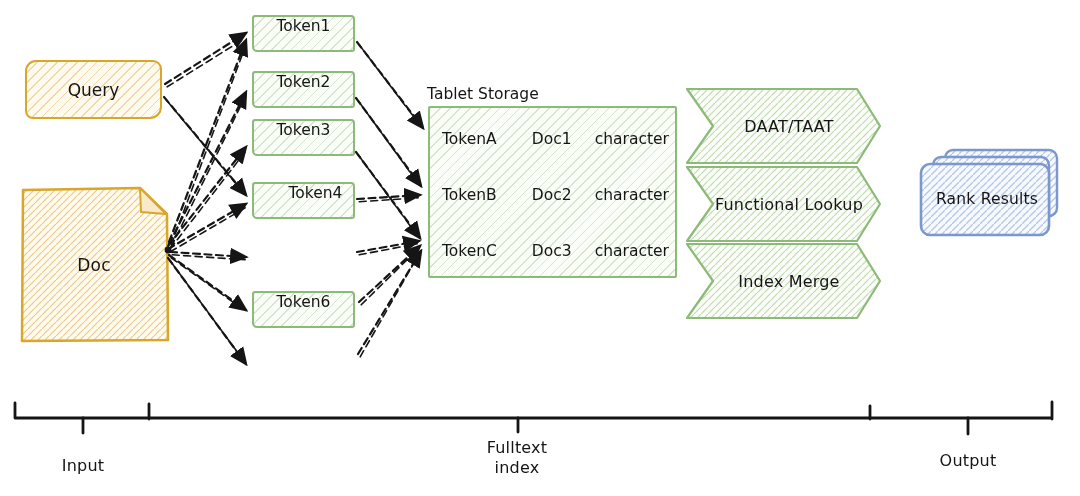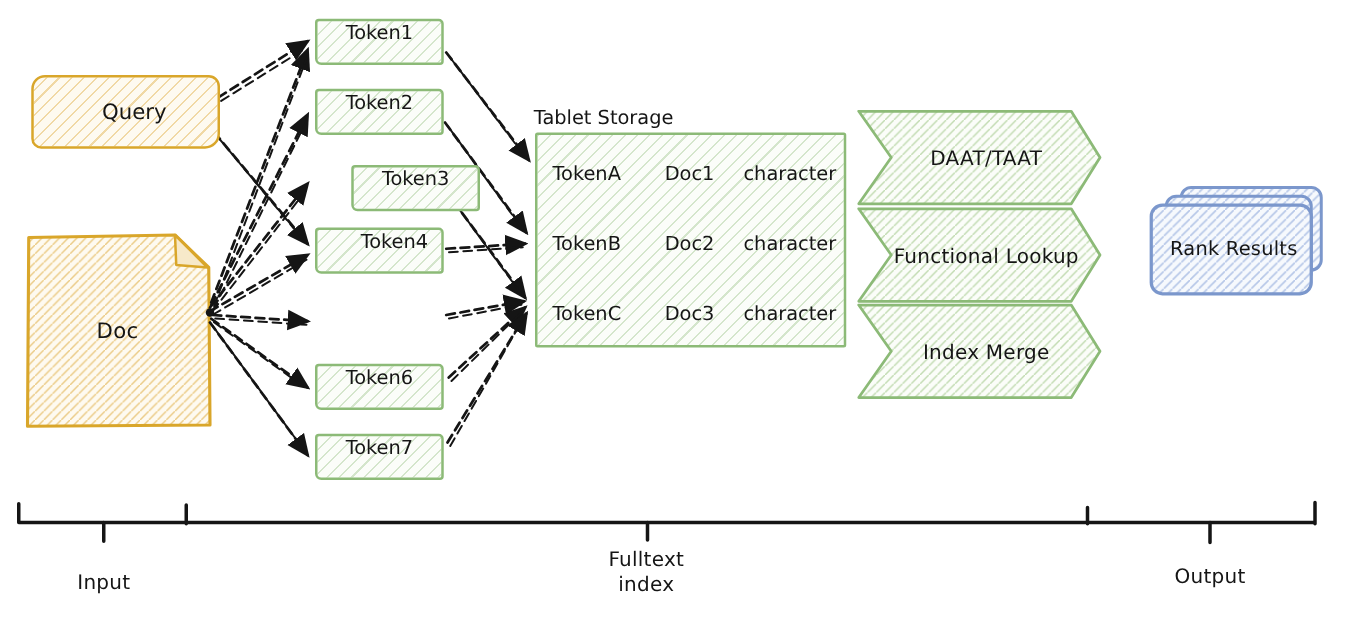--- a/index.html
+++ b/index.html
@@ -16,21 +16,21 @@
        text-align:center;color:var(--ink);letter-spacing:0.2px;}
 
   
   .hatch-gold{background-color:#FEFAF0;
     background-image:repeating-linear-gradient(135deg, rgba(222,170,60,0.42) 0 1.2px, rgba(0,0,0,0) 1.2px 7px);}
   .hatch-green{background-color:#FBFDF9;
     background-image:repeating-linear-gradient(135deg, rgba(140,186,119,0.35) 0 1.2px, rgba(0,0,0,0) 1.2px 7px);}
 
   .query-box{position:absolute;left:25px;top:60px;width:133px;height:55px;z-index:2;
     border:2.5px solid var(--gold);border-radius:11px 9px 12px 8px;
-    display:flex;align-items:center;justify-content:center;font-size:17px;padding-left:14px;}
+    display:flex;align-items:center;justify-content:center;font-size:17px;}
   .token-box{position:absolute;left:252px;width:103px;height:37px;z-index:2;box-sizing:border-box;
     border:2px solid var(--green);border-radius:3px 4px 3px 5px;
     display:flex;justify-content:center;font-size:15.5px;}
   .tablet-box{position:absolute;left:428px;top:106px;width:249px;height:172px;z-index:2;box-sizing:border-box;
     border:2.2px solid var(--green);border-radius:2px;}
   .tablet-row{position:absolute;left:12px;right:6px;height:28px;display:flex;align-items:center;font-size:15.5px;}
   .cell-token{width:94px;}
   .cell-doc{width:66px;}
   .cell-char{flex:1;}
   .tablet-title{position:absolute;left:427px;top:85px;z-index:2;font-size:15.5px;}
@@ -129,31 +129,28 @@
   <div class="lbl" style="left:20px;top:188px;width:148px;height:153px;font-size:17px;">
     <span>Doc</span>
   </div>
 
   <div class="token-box hatch-green" style="top:15px;">
       <span>Token1</span>
     </div>
   <div class="token-box hatch-green" style="top:71px;">
       <span>Token2</span>
     </div>
-  <div class="token-box hatch-green" style="top:132px;margin-left:29px;">
+  <div class="token-box hatch-green" style="top:119px;">
       <span>Token3</span>
     </div>
   <div class="token-box hatch-green" style="top:182px;padding-left:24px;">
       <span>Token4</span>
     </div>
   <div class="token-box hatch-green" style="top:291px;">
       <span>Token6</span>
-    </div>
-  <div class="token-box hatch-green" style="top:347px;">
-      <span>Token7</span>
     </div>
 
   <div class="tablet-title">Tablet Storage</div>
   <div class="tablet-box hatch-green">
     <div class="tablet-row" style="top:17px;">
       <span class="cell-token">TokenA</span>
       <span class="cell-doc">Doc1</span>
       <span class="cell-char">character</span>
     </div>
     <div class="tablet-row" style="top:73px;">

